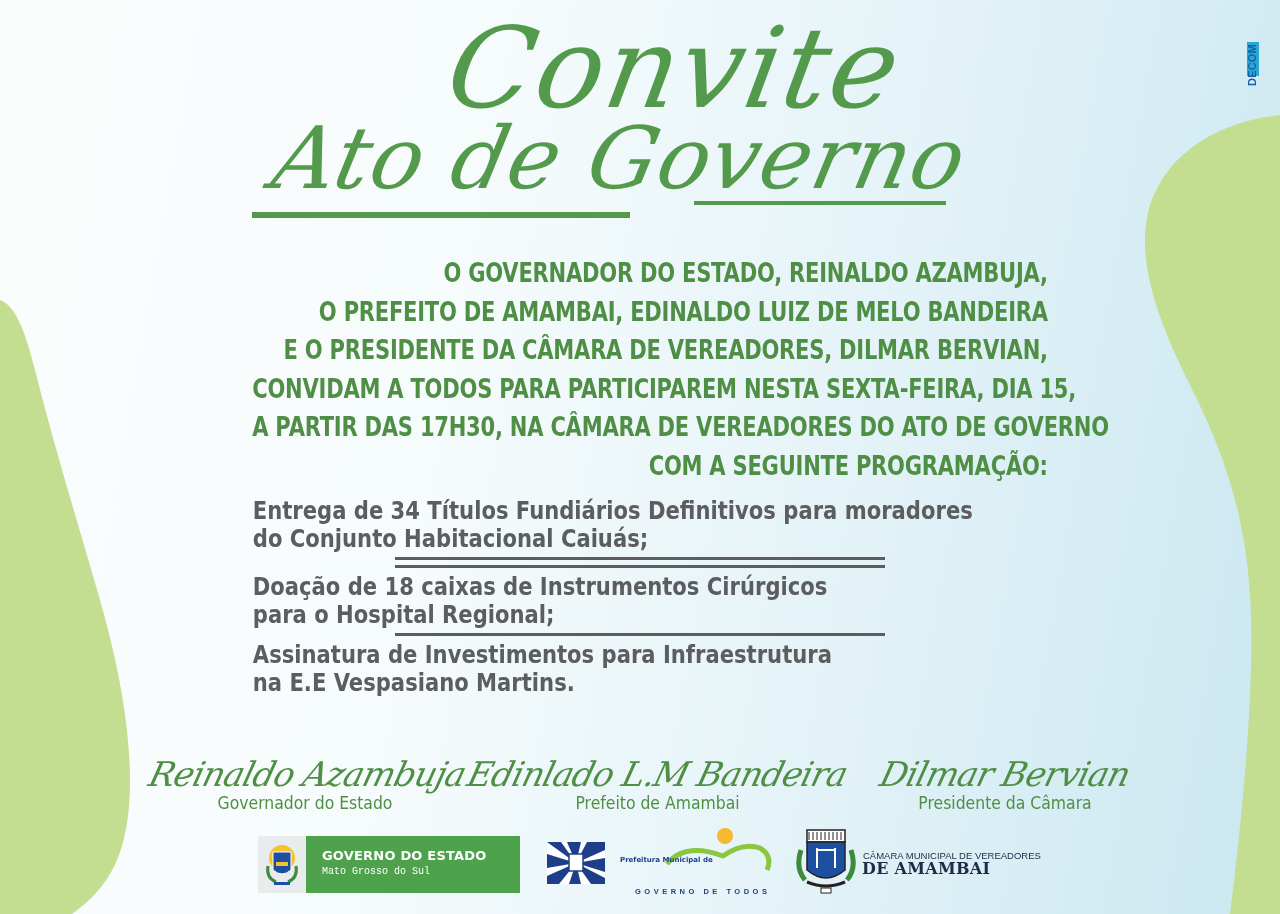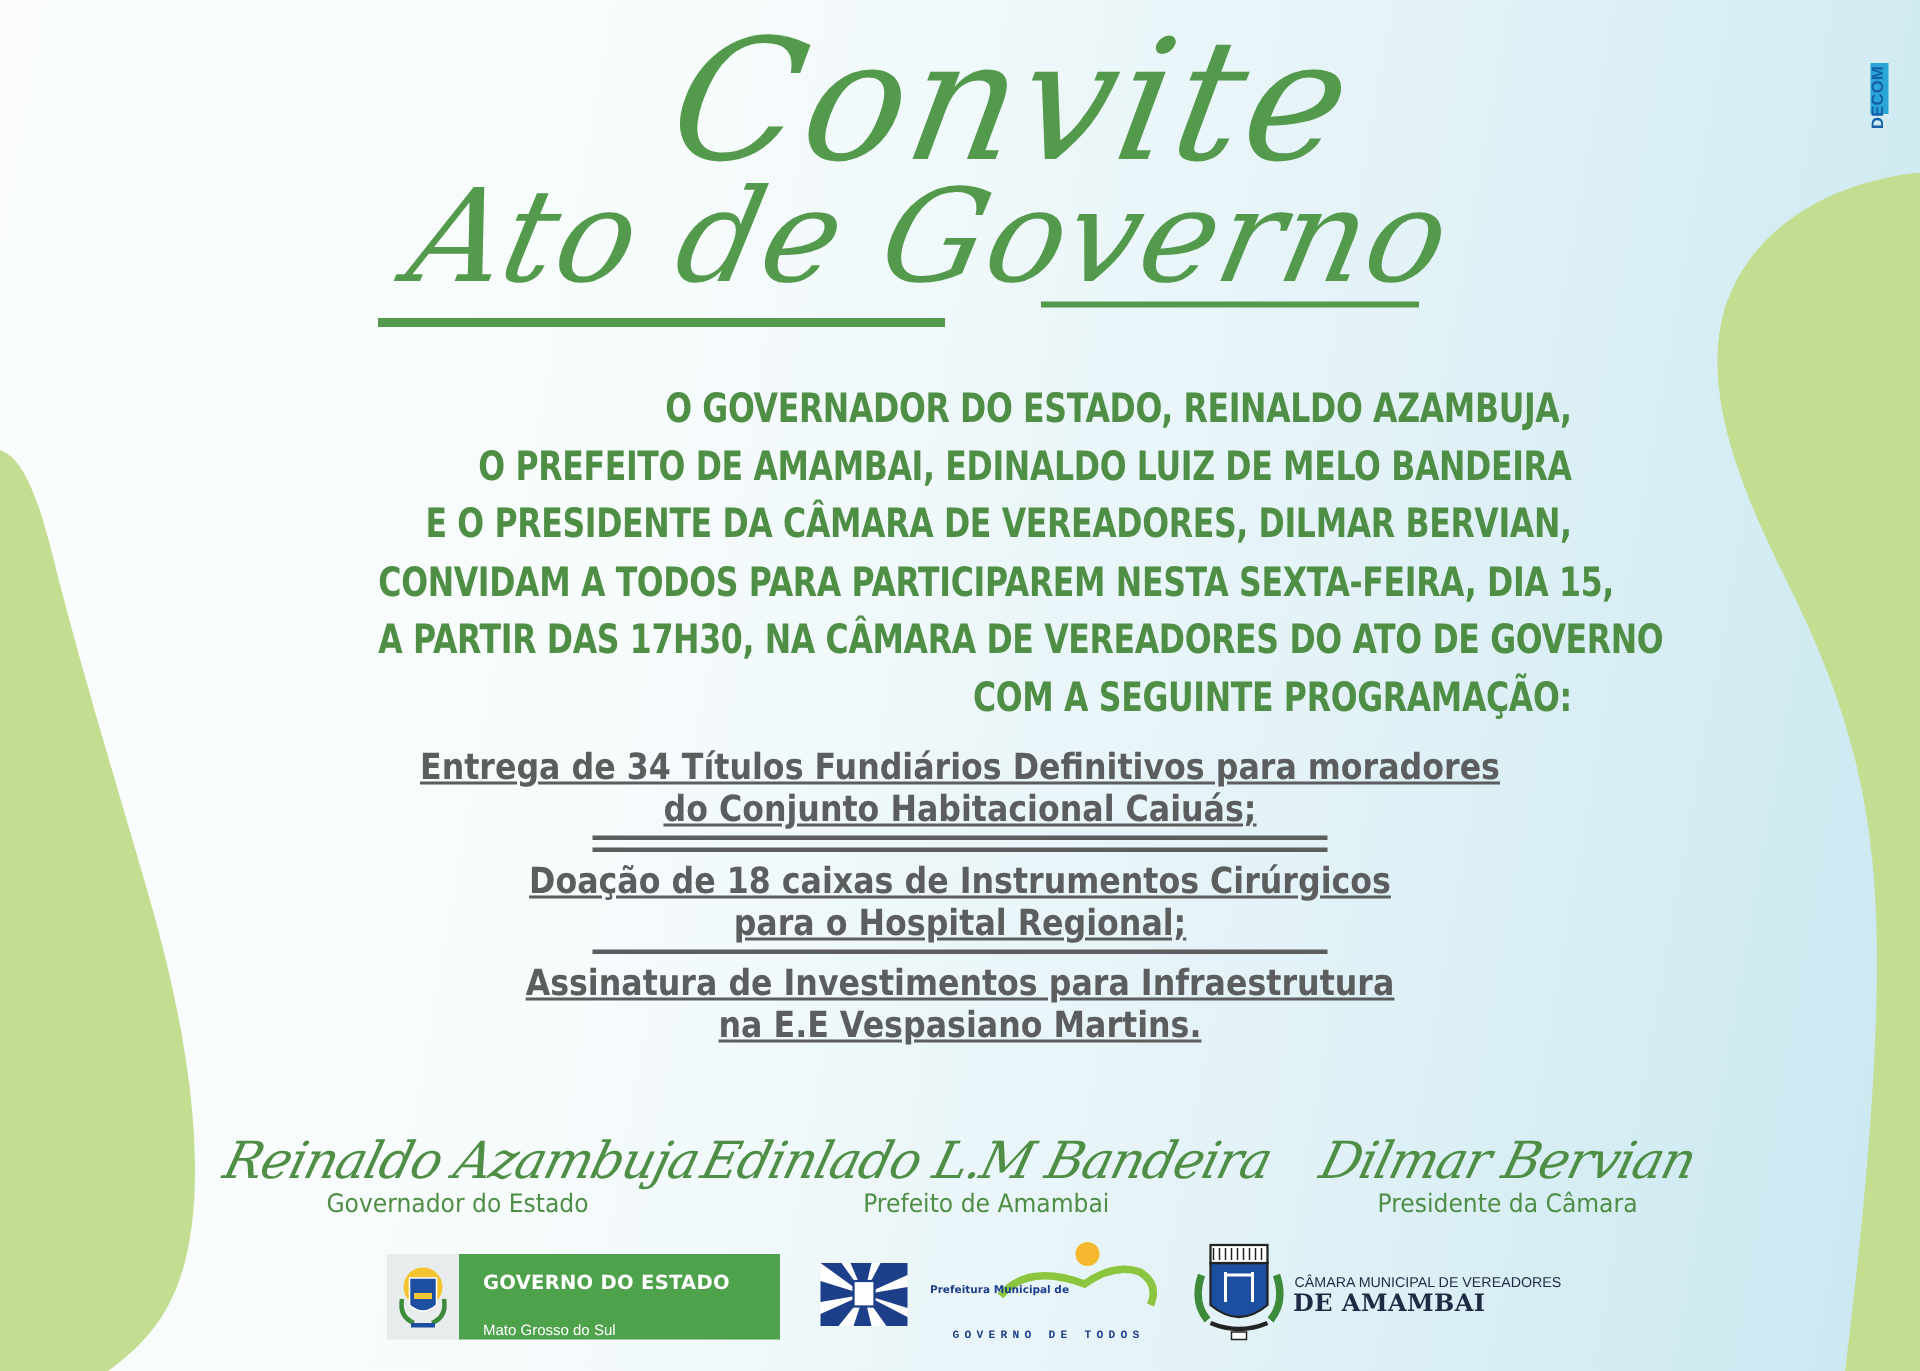--- a/index.html
+++ b/index.html
@@ -40,22 +40,22 @@
   .rule-b { left: 694px; top: 201px; width: 252px; height: 4px; }
 
   .main-text {
     position: absolute; left: 140px; top: 254px; width: 1020px; text-align: right;
     font-family: "DejaVu Sans", sans-serif; font-weight: bold; color: #4f8e45;
     font-size: 27px; line-height: 38.5px; letter-spacing: -0.3px;
   }
   .main-text .line { display: block; transform: scaleX(0.78); white-space: nowrap; }
 
   .program {
-    position: absolute; left: 200px; top: 497px; width: 880px; text-align: center;
-    color: #5b5d5e; font-family: "DejaVu Sans", sans-serif; font-weight: bold; text-decoration: underline;
+    position: absolute; left: 200px; top: 497px; width: 880px; 
+    color: #5b5d5e; font-family: "DejaVu Sans", sans-serif; font-weight: bold;
   }
   .prog-item { font-size: 24px; line-height: 28px; }
   .prog-item .line { display: block; transform: scaleX(0.88); white-space: nowrap; }
   .prog-rule { width: 490px; height: 3px; background: #5b5d5e; margin: 4px auto 5px; }
 
   .signatures { position: absolute; left: 150px; top: 752px; width: 990px; height: 70px; }
   .sig { position: absolute; top: 0; text-align: center; }
   .sig-name {
     font-family: "DejaVu Serif", serif; font-style: italic; color: #4f8e45;
     font-size: 34px; line-height: 44px; white-space: nowrap; transform: skewX(-14deg);
@@ -69,26 +69,26 @@
   .sig-2 { left: 305px; width: 405px; }
   .sig-3 { left: 720px; width: 270px; }
 
   .logos { position: absolute; left: 255px; top: 826px; width: 780px; height: 70px; }
   .logo-gov { position: absolute; left: 3px; top: 10px; width: 262px; height: 57px; display: flex; }
   .logo-gov .crest-box { width: 48px; height: 57px; background: #e8ecec; display:flex; align-items:center; justify-content:center; }
   .logo-gov .green-box {
     flex: 1; background: #4fa24c; color: #fff; padding: 12px 16px 0 16px; box-sizing: border-box;
   }
   .gov-line1 { font-family: "DejaVu Sans", sans-serif; font-weight: bold; font-size: 13px; letter-spacing: 0.2px; }
-  .gov-line2 { font-family: Liberation Sans, sans-serif; font-size: 10px; margin-top: 19px; }
+  .gov-line2 { font-family: Liberation Mono, monospace; font-size: 10px; margin-top: 3px; }
 
   .logo-pref { position: absolute; left: 290px; top: 0; width: 230px; height: 70px; }
   .pref-small { position: absolute; left: 75px; top: 30px; font-family:"DejaVu Sans",sans-serif; font-weight:bold; font-size:7px; color:#1d3f8a; }
   .pref-big { position: absolute; left: 62px; top: 34px; font-family:"DejaVu Sans",sans-serif; font-weight:900; font-size:27px; color:#1d3f8a; letter-spacing: 1px; }
-  .pref-sub { position: absolute; left: 78px; top: 61px; font-family:Liberation Mono, monospace; font-weight:bold; font-size:7.5px; color:#1d3f8a; letter-spacing: 3.5px; padding-left: 12px; }
+  .pref-sub { position: absolute; left: 78px; top: 61px; font-family:Liberation Sans, sans-serif; font-weight:bold; font-size:7.5px; color:#1d3f8a; letter-spacing: 3.5px; padding-left: 12px; }
 
   .logo-camara { position: absolute; left: 540px; top: 2px; width: 240px; height: 68px; }
   .cam-small { position: absolute; left: 68px; top: 22px; font-family:Liberation Sans, sans-serif; font-size:9.5px; color:#1f2a44; white-space:nowrap; }
   .cam-big { position: absolute; left: 67px; top: 31px; font-family:"DejaVu Serif",serif; font-weight:bold; font-size:16px; color:#1f2a44; white-space:nowrap; letter-spacing: 0.3px; }
 </style>
 </head>
 <body>
 
 <svg class="blob blob-left" width="135" height="624" viewBox="0 0 135 624">
   <path d="M0,10 C15,15 25,40 35,80 C55,160 80,240 100,310 C120,380 130,440 130,490 C130,570 105,600 72,624 L0,624 Z" fill="#c3dd91"></path>

